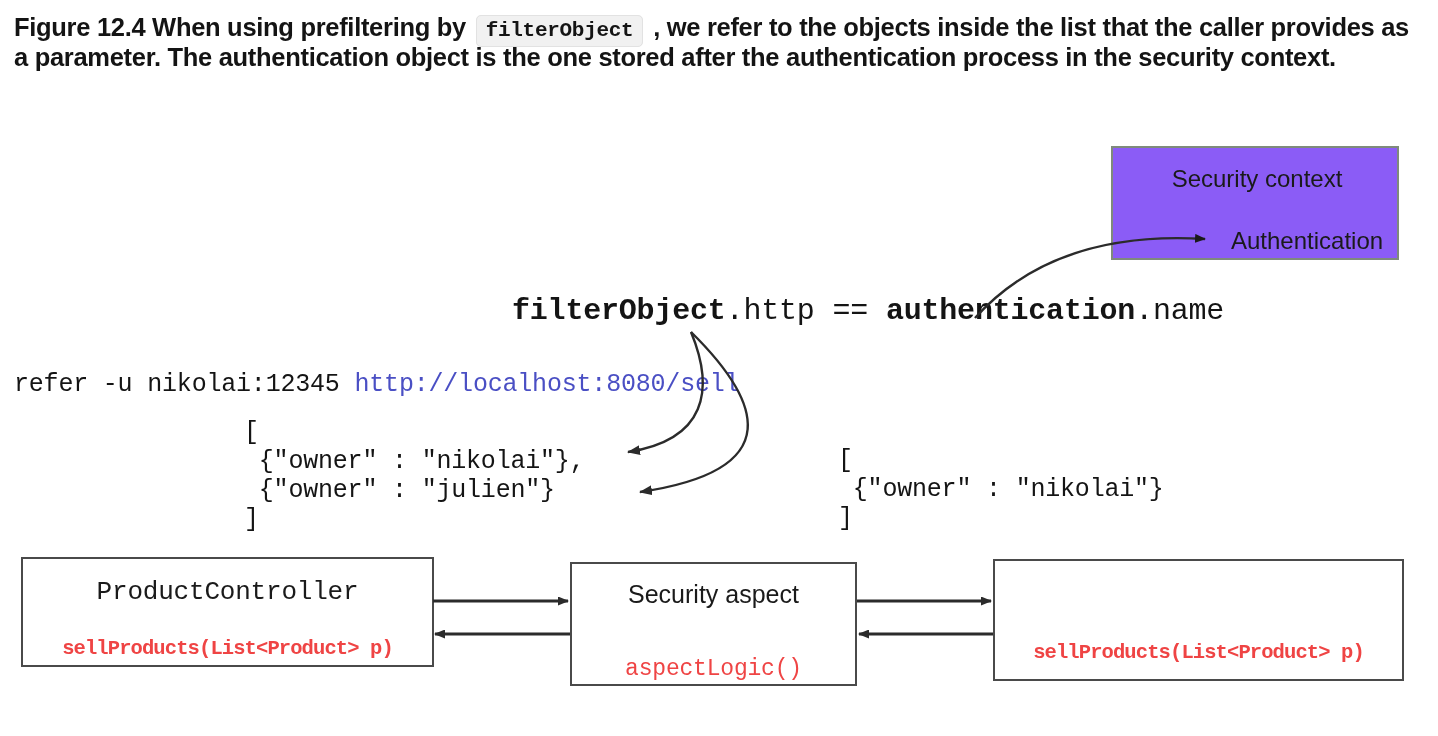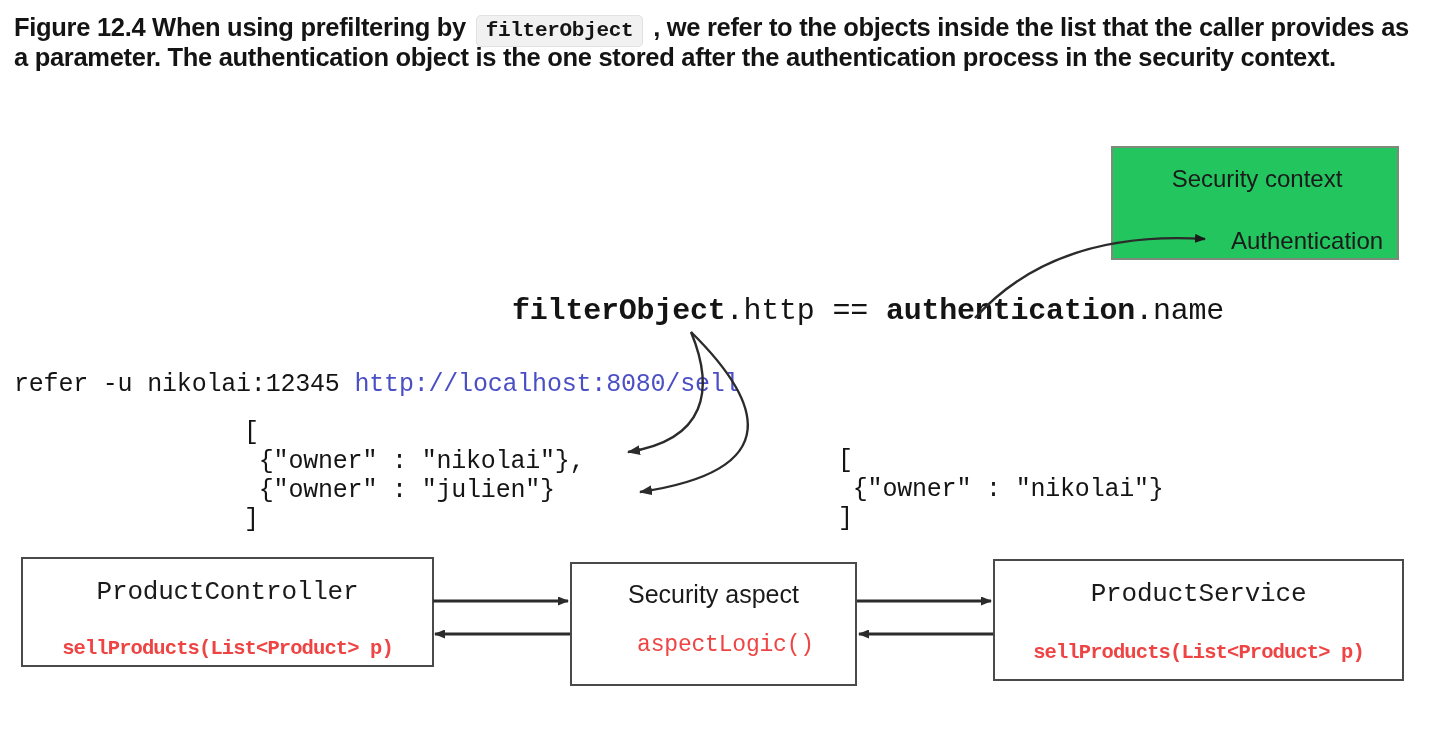--- a/index.html
+++ b/index.html
@@ -59,21 +59,21 @@
     pointer-events: none;
   }
 
   
   #security-context-box {
     position: absolute;
     left: 1111px;
     top: 146px;
     width: 288px;
     height: 114px;
-    background: #22c55e;
+    background: #8b5cf6;
     border: 2px solid #7f8a7c;
     box-sizing: border-box;
   }
   #security-context-title {
     position: absolute;
     left: 0;
     top: 17px;
     width: 288px;
     text-align: center;
     font-family: "Liberation Sans", sans-serif;
@@ -165,25 +165,24 @@
   }
   #box-controller .component-method { top: 78px; }
 
   #box-aspect { left: 570px; top: 562px; width: 287px; height: 124px; }
   #box-aspect .component-title {
     top: 16px;
     font-family: "Liberation Sans", sans-serif;
     font-size: 25px;
   }
   #box-aspect .component-method {
-    top: 68px;
+    top: 92px;
     font-weight: normal;
     font-size: 23px;
     letter-spacing: -0.2px;
-    padding-left: 12px;
   }
 
   #box-service { left: 993px; top: 559px; width: 411px; height: 122px; }
   #box-service .component-title {
     top: 18px;
     font-family: "Liberation Mono", "DejaVu Sans Mono", monospace;
     font-size: 26px;
     letter-spacing: -0.2px;
   }
   #box-service .component-method { top: 80px; }
@@ -216,21 +215,20 @@
     <div class="component-title">ProductController</div>
     <div class="component-method">sellProducts(List&lt;Product&gt; p)</div>
   </div>
 
   <div class="component-box" id="box-aspect">
     <div class="component-title">Security aspect</div>
     <div class="component-method">aspectLogic()</div>
   </div>
 
   <div class="component-box" id="box-service">
-    <div class="component-title">ProductService</div>
     <div class="component-method">sellProducts(List&lt;Product&gt; p)</div>
   </div>
 
   <svg class="overlay" viewBox="0 0 1438 736">
     <defs>
       <marker id="arrowhead-r" markerWidth="11" markerHeight="9" refX="10" refY="4.5" orient="auto" markerUnits="userSpaceOnUse">
         <path d="M0,0 L11,4.5 L0,9 z" fill="#2b2b2b"></path>
       </marker>
       <marker id="arrowhead-curve" markerWidth="13" markerHeight="10" refX="12" refY="5" orient="auto" markerUnits="userSpaceOnUse">
         <path d="M0,0 L13,5 L0,10 z" fill="#2b2b2b"></path>

